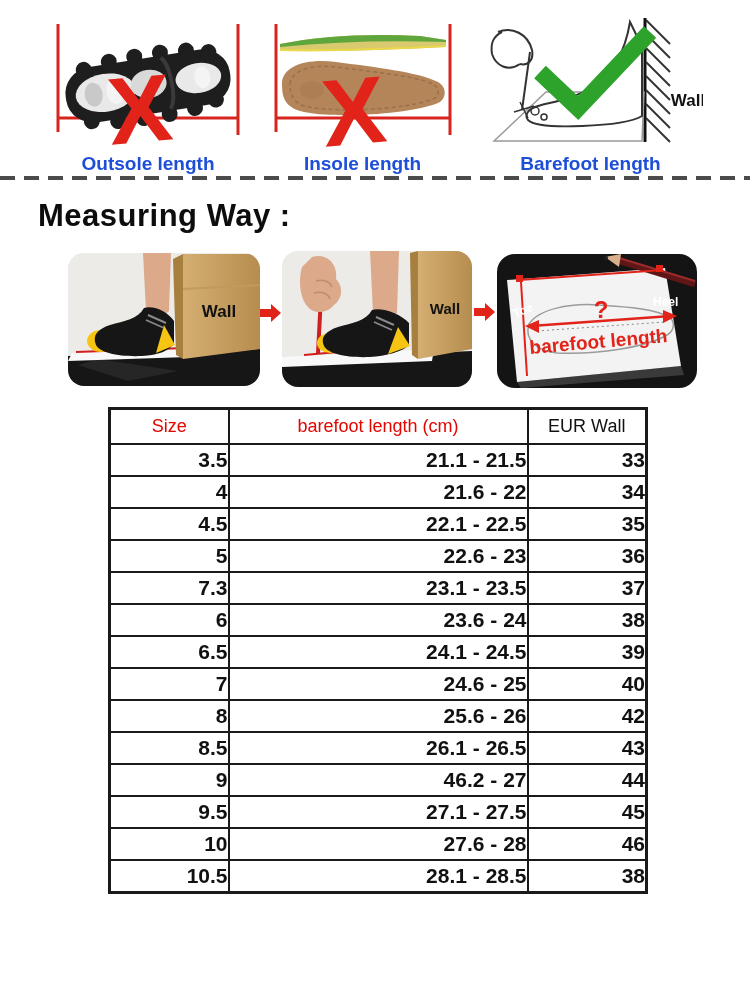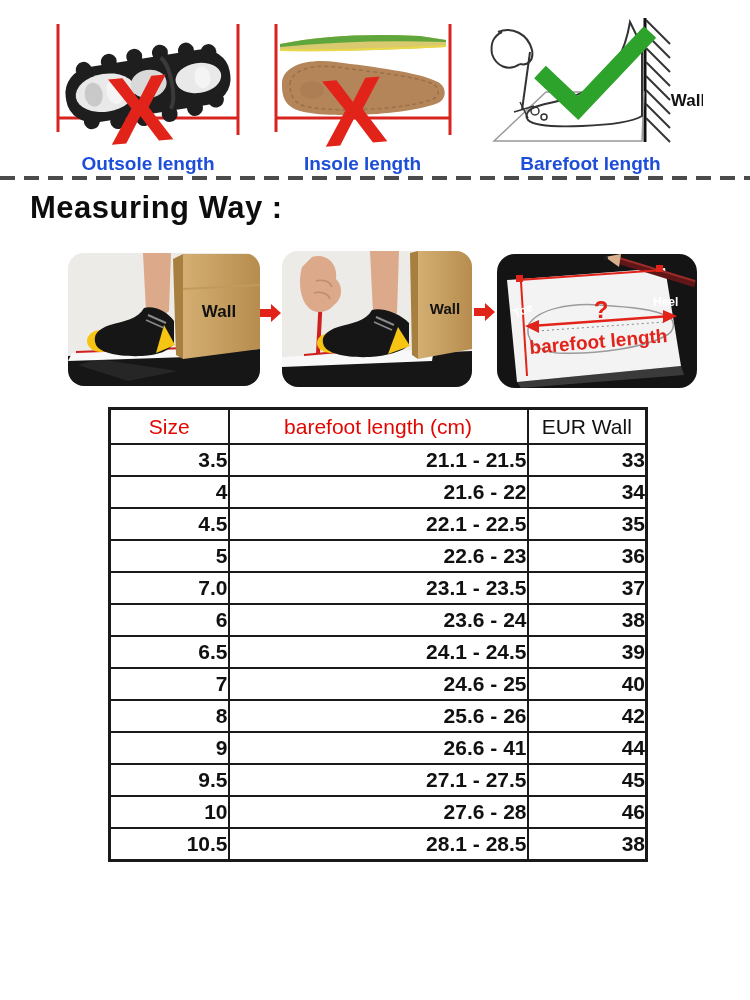--- a/index.html
+++ b/index.html
@@ -39,21 +39,21 @@
   .photo svg{display:block;}
   .step-arrow{position:absolute;}
   #size-table{
     position:absolute;left:108px;top:407px;width:537px;
     border-collapse:collapse;table-layout:fixed;background:#fff;
     border:3px solid #1a1a1a;
   }
   #size-table th,#size-table td{
     border:2px solid #1a1a1a;text-align:center;vertical-align:middle;padding:0;
   }
-  #size-table th{height:33px;font-size:21px;font-weight:400;color:#111;}
+  #size-table th{height:33px;font-size:18px;font-weight:400;color:#111;}
   #size-table th.red{color:var(--table-header-red);}
   #size-table td{height:30px;font-size:21px;font-weight:700;color:#111;text-align:right;}
   .wall-text{font-weight:700;fill:#111;}
 </style>
 </head>
 <body>
 
 <div>
 
   <figure class="figure" style="left:53px;width:190px;height:165px;margin:0;">
@@ -137,21 +137,21 @@
         <path d="M52,38 L44,96"></path>
         <path d="M36,98 L56,92 M42,88 L50,104" stroke-width="1.5"></path>
       </g>
       <polyline points="62,58 100,94 172,18" fill="none" stroke="#2ea32c" stroke-width="17"></polyline>
     </svg>
     <figcaption class="fig-caption">Barefoot length</figcaption>
   </figure>
 </div>
 
 <div id="divider"></div>
-<h1 id="heading" style="margin:0;">Measuring Way :</h1>
+<h1 id="heading" style="margin:8px;">Measuring Way :</h1>
 
 <div>
 
   <div class="photo" style="left:68px;top:253px;width:192px;height:133px;">
     <svg width="192" height="133" viewBox="0 0 192 133">
       <defs>
         <linearGradient id="boxg1" x1="0" y1="0" x2="1" y2="0">
           <stop offset="0" stop-color="#d4ae72"></stop>
             <stop offset="1" stop-color="#b68d4e"></stop>
         </linearGradient>
@@ -267,21 +267,21 @@
         <td>4.5</td>
         <td>22.1 - 22.5</td>
         <td>35</td>
       </tr>
       <tr>
         <td>5</td>
         <td>22.6 - 23</td>
         <td>36</td>
       </tr>
       <tr>
-        <td>7.0</td>
+        <td>7.3</td>
         <td>23.1 - 23.5</td>
         <td>37</td>
       </tr>
       <tr>
         <td>6</td>
         <td>23.6 - 24</td>
         <td>38</td>
       </tr>
       <tr>
         <td>6.5</td>
@@ -292,22 +292,27 @@
         <td>7</td>
         <td>24.6 - 25</td>
         <td>40</td>
       </tr>
       <tr>
         <td>8</td>
         <td>25.6 - 26</td>
         <td>42</td>
       </tr>
       <tr>
+        <td>8.5</td>
+        <td>26.1 - 26.5</td>
+        <td>43</td>
+      </tr>
+      <tr>
         <td>9</td>
-        <td>26.6 - 41</td>
+        <td>46.2 - 27</td>
         <td>44</td>
       </tr>
       <tr>
         <td>9.5</td>
         <td>27.1 - 27.5</td>
         <td>45</td>
       </tr>
       <tr>
         <td>10</td>
         <td>27.6 - 28</td>

